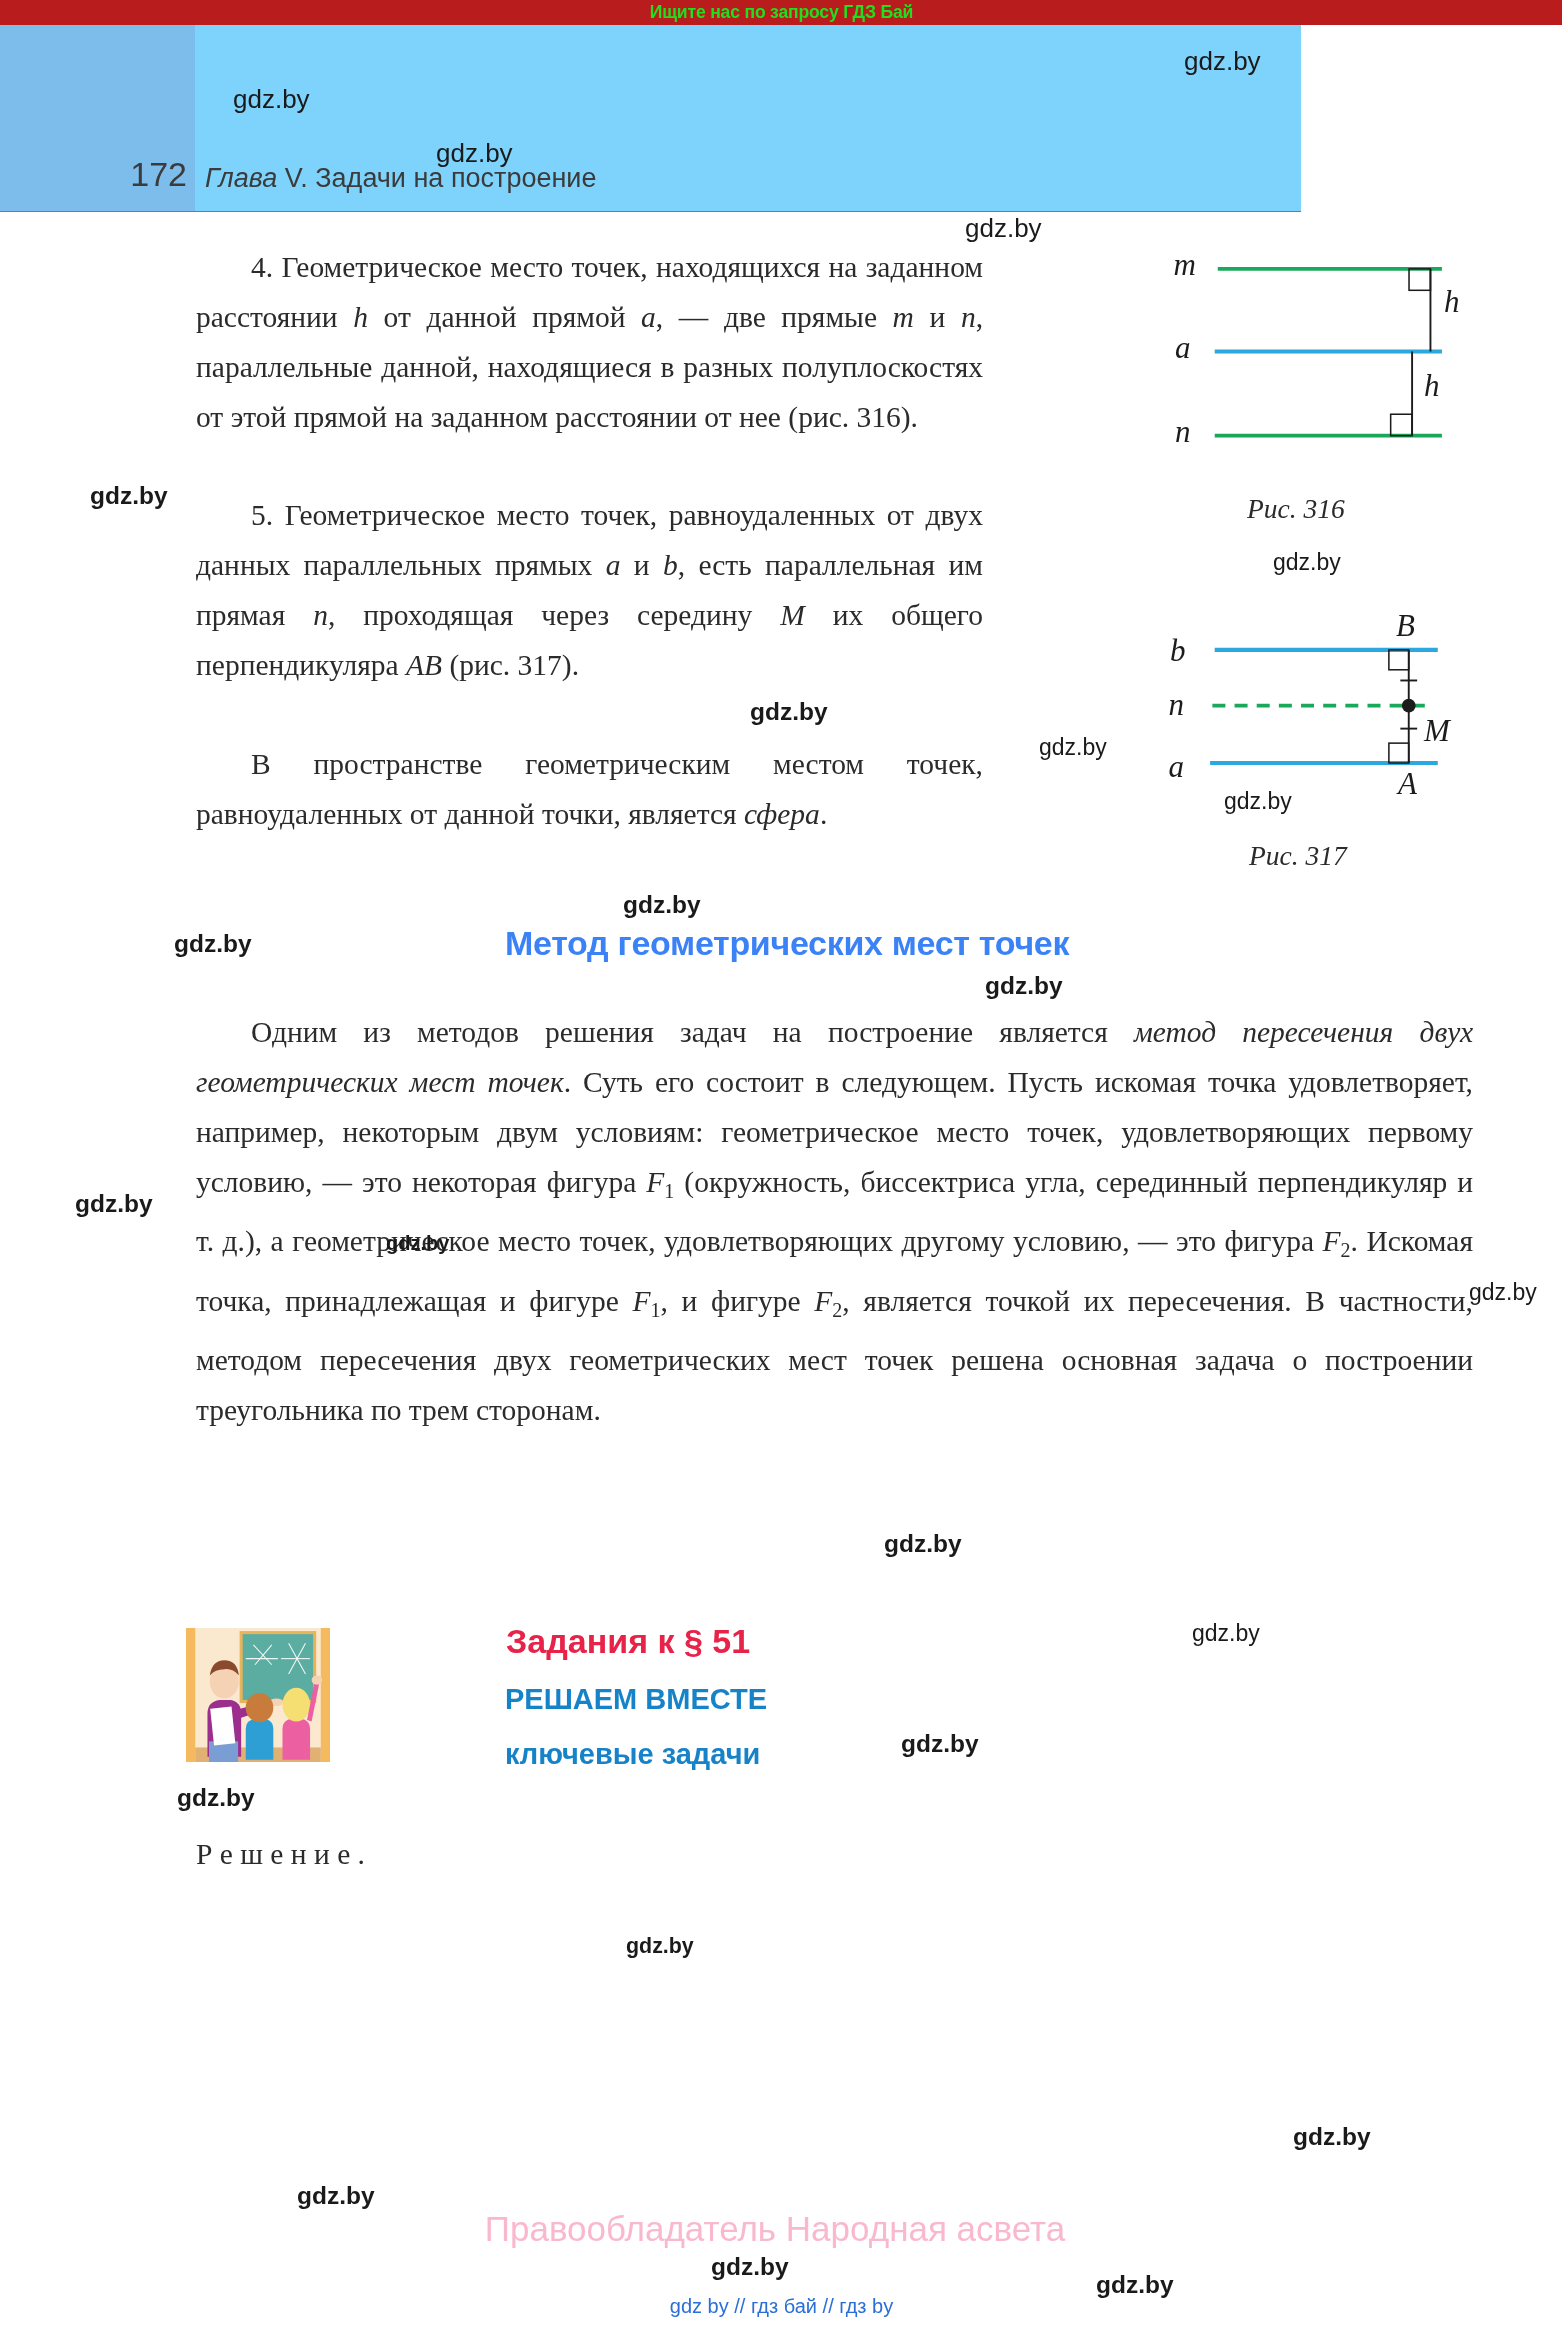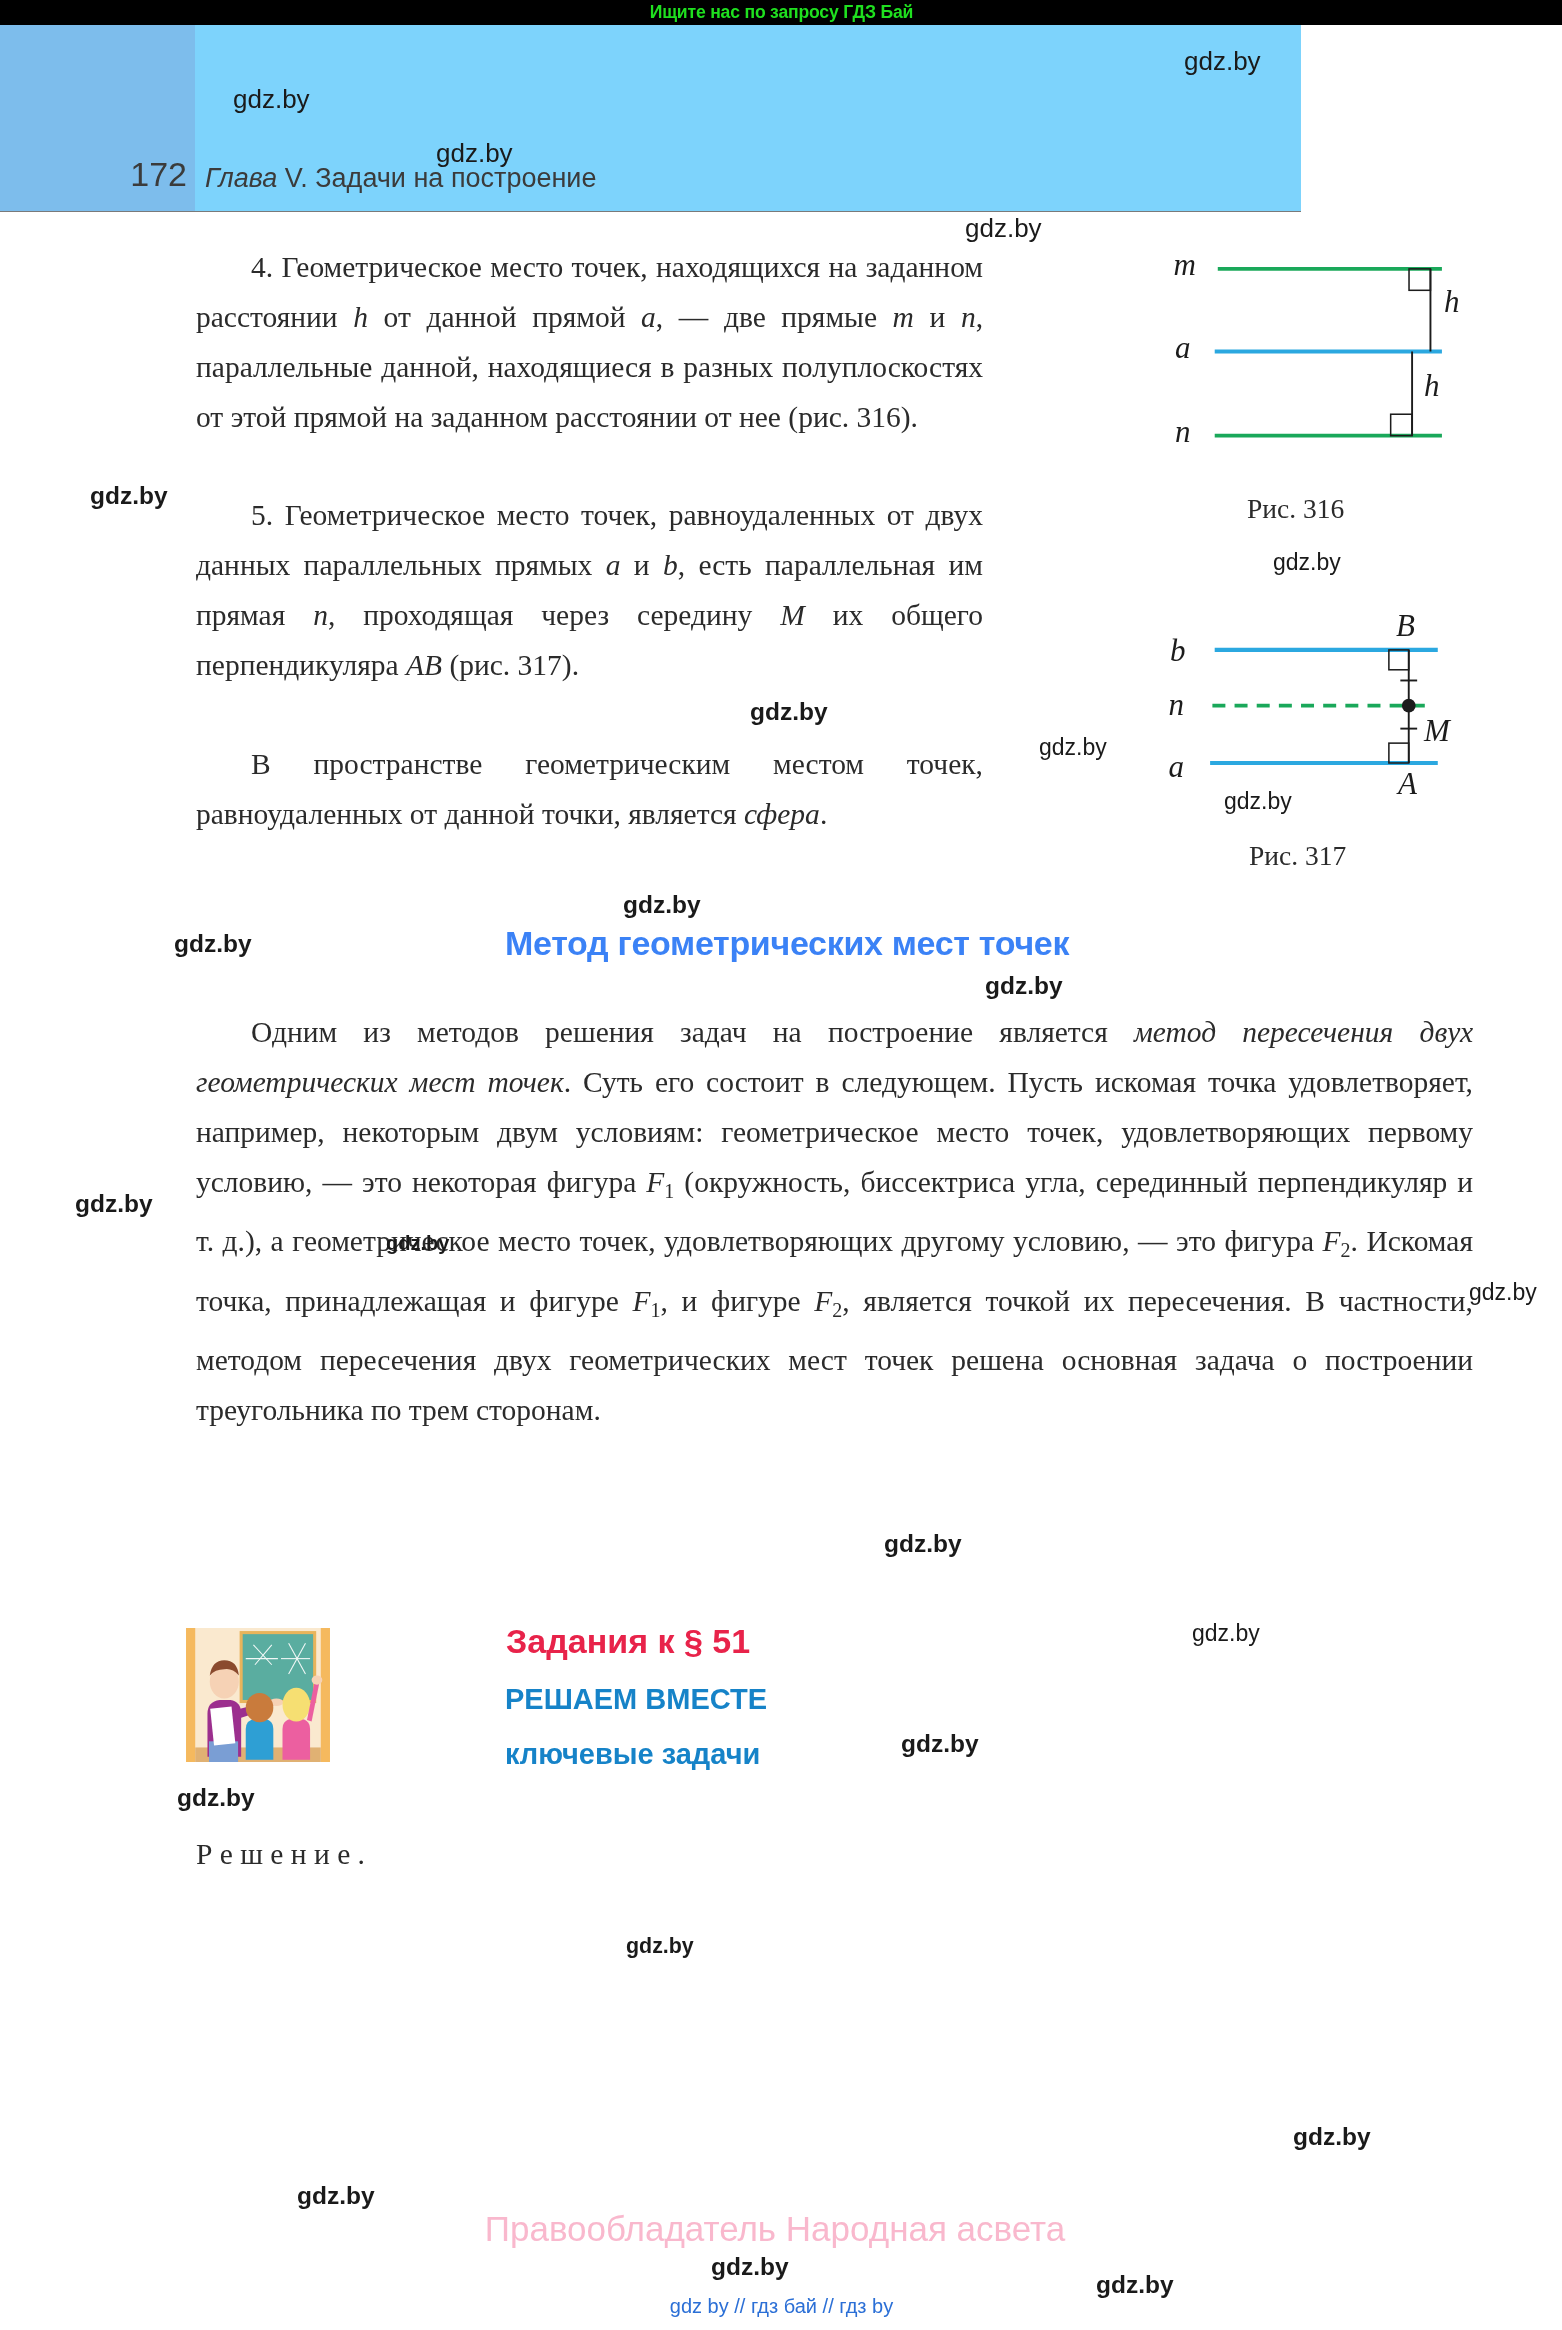--- a/index.html
+++ b/index.html
@@ -7,21 +7,21 @@
     width:1563px; height:2330px;
     background:#ffffff;
     font-family:"Liberation Serif", serif;
     position:relative;
     overflow:hidden;
   }
 
   
   .ad-strip{
     position:absolute; left:0; top:0; width:1563px; height:24.5px;
-    background:#000000;
+    background:#b91c1c;
   }
   .ad-strip-text{
     position:absolute; left:0; top:1.5px; width:1563px;
     text-align:center;
     font-family:"Liberation Sans", sans-serif;
     font-size:17.6px; font-weight:700;
     color:#1fe01f;
     letter-spacing:-0.2px;
   }
 
@@ -82,20 +82,21 @@
   .col-left p, .col-full p{ margin:12px; }
   .indent{ text-indent:55px; }
   i.v{ font-style:italic; }
   .sub{ font-size:20px; vertical-align:-0.32em; font-style:normal; }
 
   
   .figure{ position:absolute; }
   .fig-caption{
     position:absolute;
     font-family:"Liberation Serif", serif;
+    font-style:italic;
     font-size:27.5px;
     color:#2b2b2b;
     white-space:nowrap;
   }
   .fig-label{
     position:absolute;
     font-family:"Liberation Serif", serif;
     font-style:italic;
     font-size:31px;
     color:#1c1c1c;

